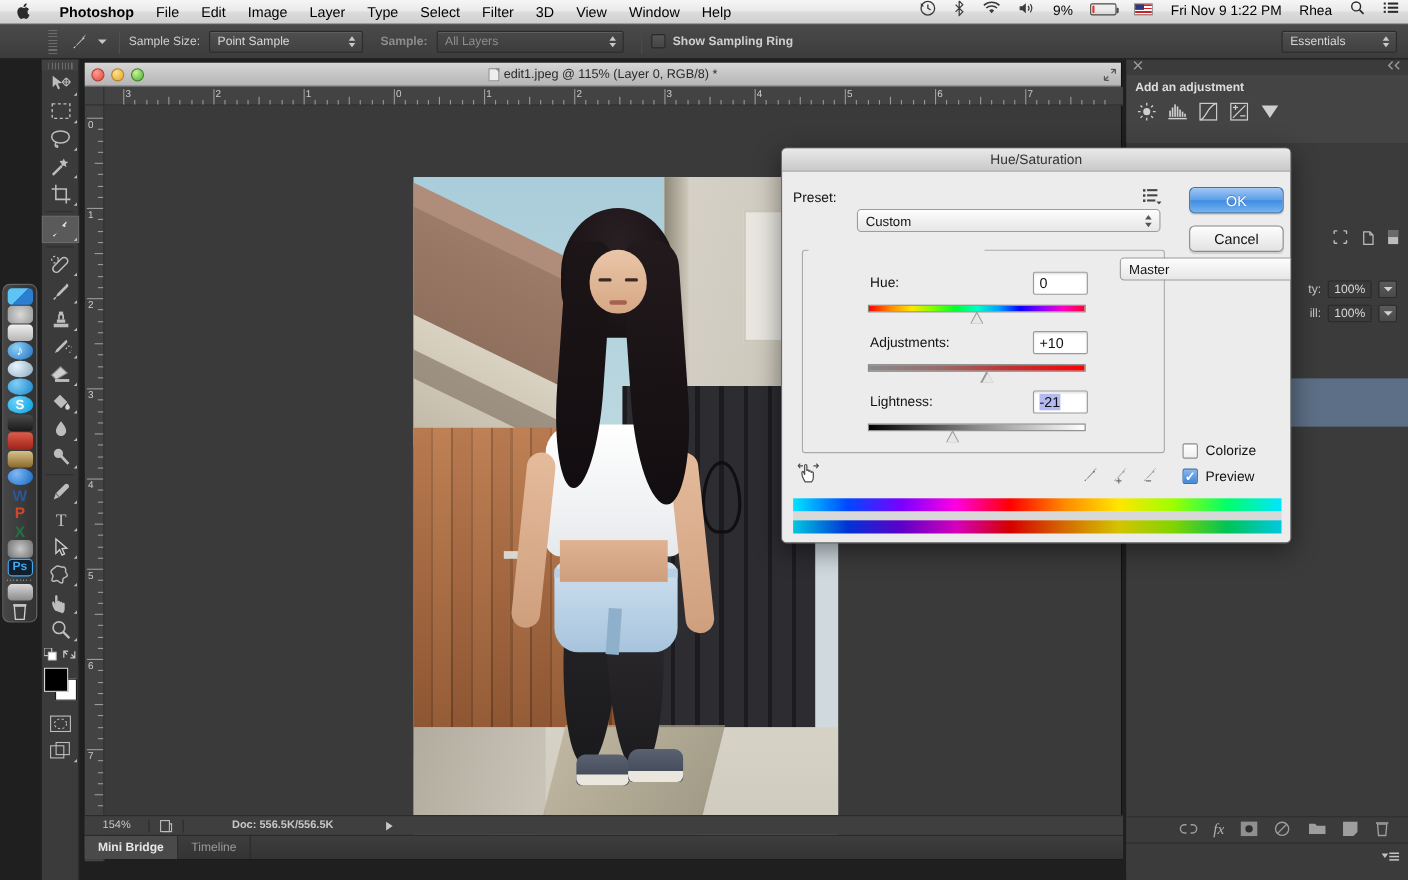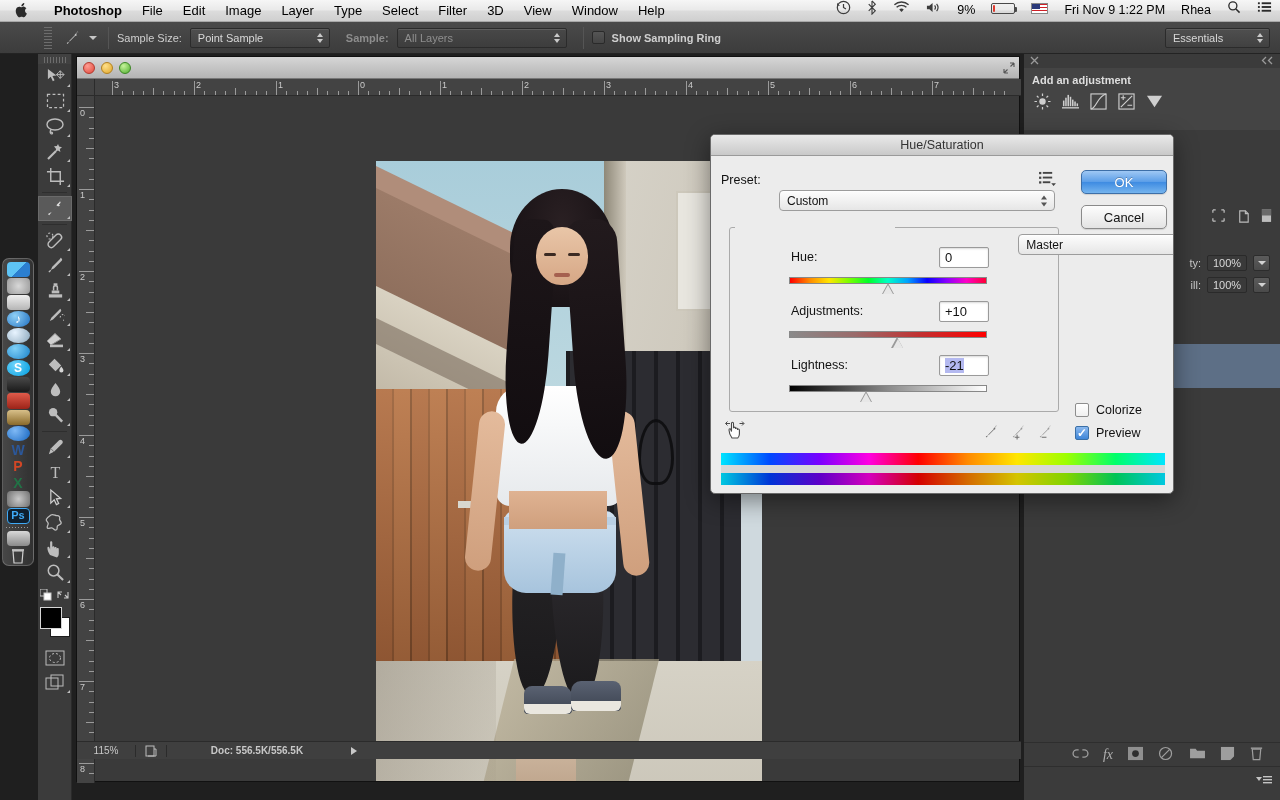--- a/index.html
+++ b/index.html
@@ -500,20 +500,24 @@
       <span class="cor"></span>
     </div>
   </div>
 </div>
 
 <div id="docwin">
   <div id="doctitle">
     <span class="twb r"></span>
     <span class="twb y"></span>
     <span class="twb g"></span>
+    <span class="tcenter">
+      <span class="docicon"></span>
+      <span>edit1.jpeg @ 115% (Layer 0, RGB/8) *</span>
+    </span>
     <span class="resizecorner">
       <svg width="12" height="12" viewBox="0 0 12 12">
           <path d="M11 1 L7 1 M11 1 L11 5 M11 1 L7.5 4.5 M1 11 L5 11 M1 11 L1 7 M1 11 L4.5 7.5" stroke="#555" stroke-width="1.1" fill="none"></path>
         </svg>
     </span>
   </div>
 
   <div id="corner"></div>
   <div class="ruler" id="hruler">
       <span class="tickLbl" style="left: 19px; top: 1px;">3</span>
@@ -748,33 +752,37 @@
       <div class="abs" style="left:132px;top:58px;width:42px;height:225px;background:linear-gradient(to bottom,#1d1619,#120d10);border-radius:40% 30% 50% 50%/10% 10% 40% 40%;transform:rotate(4deg)"></div>
       <div class="abs" style="left:196px;top:58px;width:52px;height:240px;background:linear-gradient(to bottom,#221a1d,#120d10);border-radius:30% 40% 50% 50%/10% 10% 40% 40%;transform:rotate(-4deg)"></div>
       <div class="abs" style="left:160px;top:66px;width:52px;height:58px;background:linear-gradient(to bottom,#e9c6a8,#d6a785);border-radius:50% 50% 48% 48%"></div>
       <div class="abs" style="left:168px;top:92px;width:12px;height:3px;background:#3b2a22;border-radius:2px"></div>
       <div class="abs" style="left:192px;top:92px;width:12px;height:3px;background:#3b2a22;border-radius:2px"></div>
       <div class="abs" style="left:178px;top:112px;width:16px;height:4px;background:#a5604f;border-radius:3px"></div>
     </div>
   </div>
 
   <div id="statusbar">
-    <span style="width:58px;text-align:center">115%</span>
+    <span style="width:58px;text-align:center">154%</span>
     <span style="width:1px;height:12px;background:#2b2b2b"></span>
     <span style="width:30px;display:flex;justify-content:center">
       <svg width="12" height="12" viewBox="0 0 12 12">
           <rect x="1" y="1" width="8" height="10" fill="none" stroke="#bdbdbd"></rect>
           <path d="M9 4 L11 4 L11 11 L3 11" fill="none" stroke="#bdbdbd"></path>
         </svg>
     </span>
     <span style="width:1px;height:12px;background:#2b2b2b"></span>
     <span style="flex:0 0 180px;text-align:center;font-weight:bold">Doc: 556.5K/556.5K</span>
     <span style="margin-left:4px;display:inline-block;border-top:4px solid transparent;border-bottom:4px solid transparent;border-left:6px solid #c8c8c8"></span>
   </div>
 
+  <div id="tabsbar">
+    <span class="ptab on">Mini Bridge</span>
+    <span class="ptab">Timeline</span>
+  </div>
 </div>
 
 <div id="rightdock">
   <div class="pnlbar">
     <span>
       <svg width="9" height="9" viewBox="0 0 9 9">
           <path d="M1 1 L8 8 M8 1 L1 8" stroke="#9a9a9a" stroke-width="1.3"></path>
         </svg>
     </span>
     <span>

